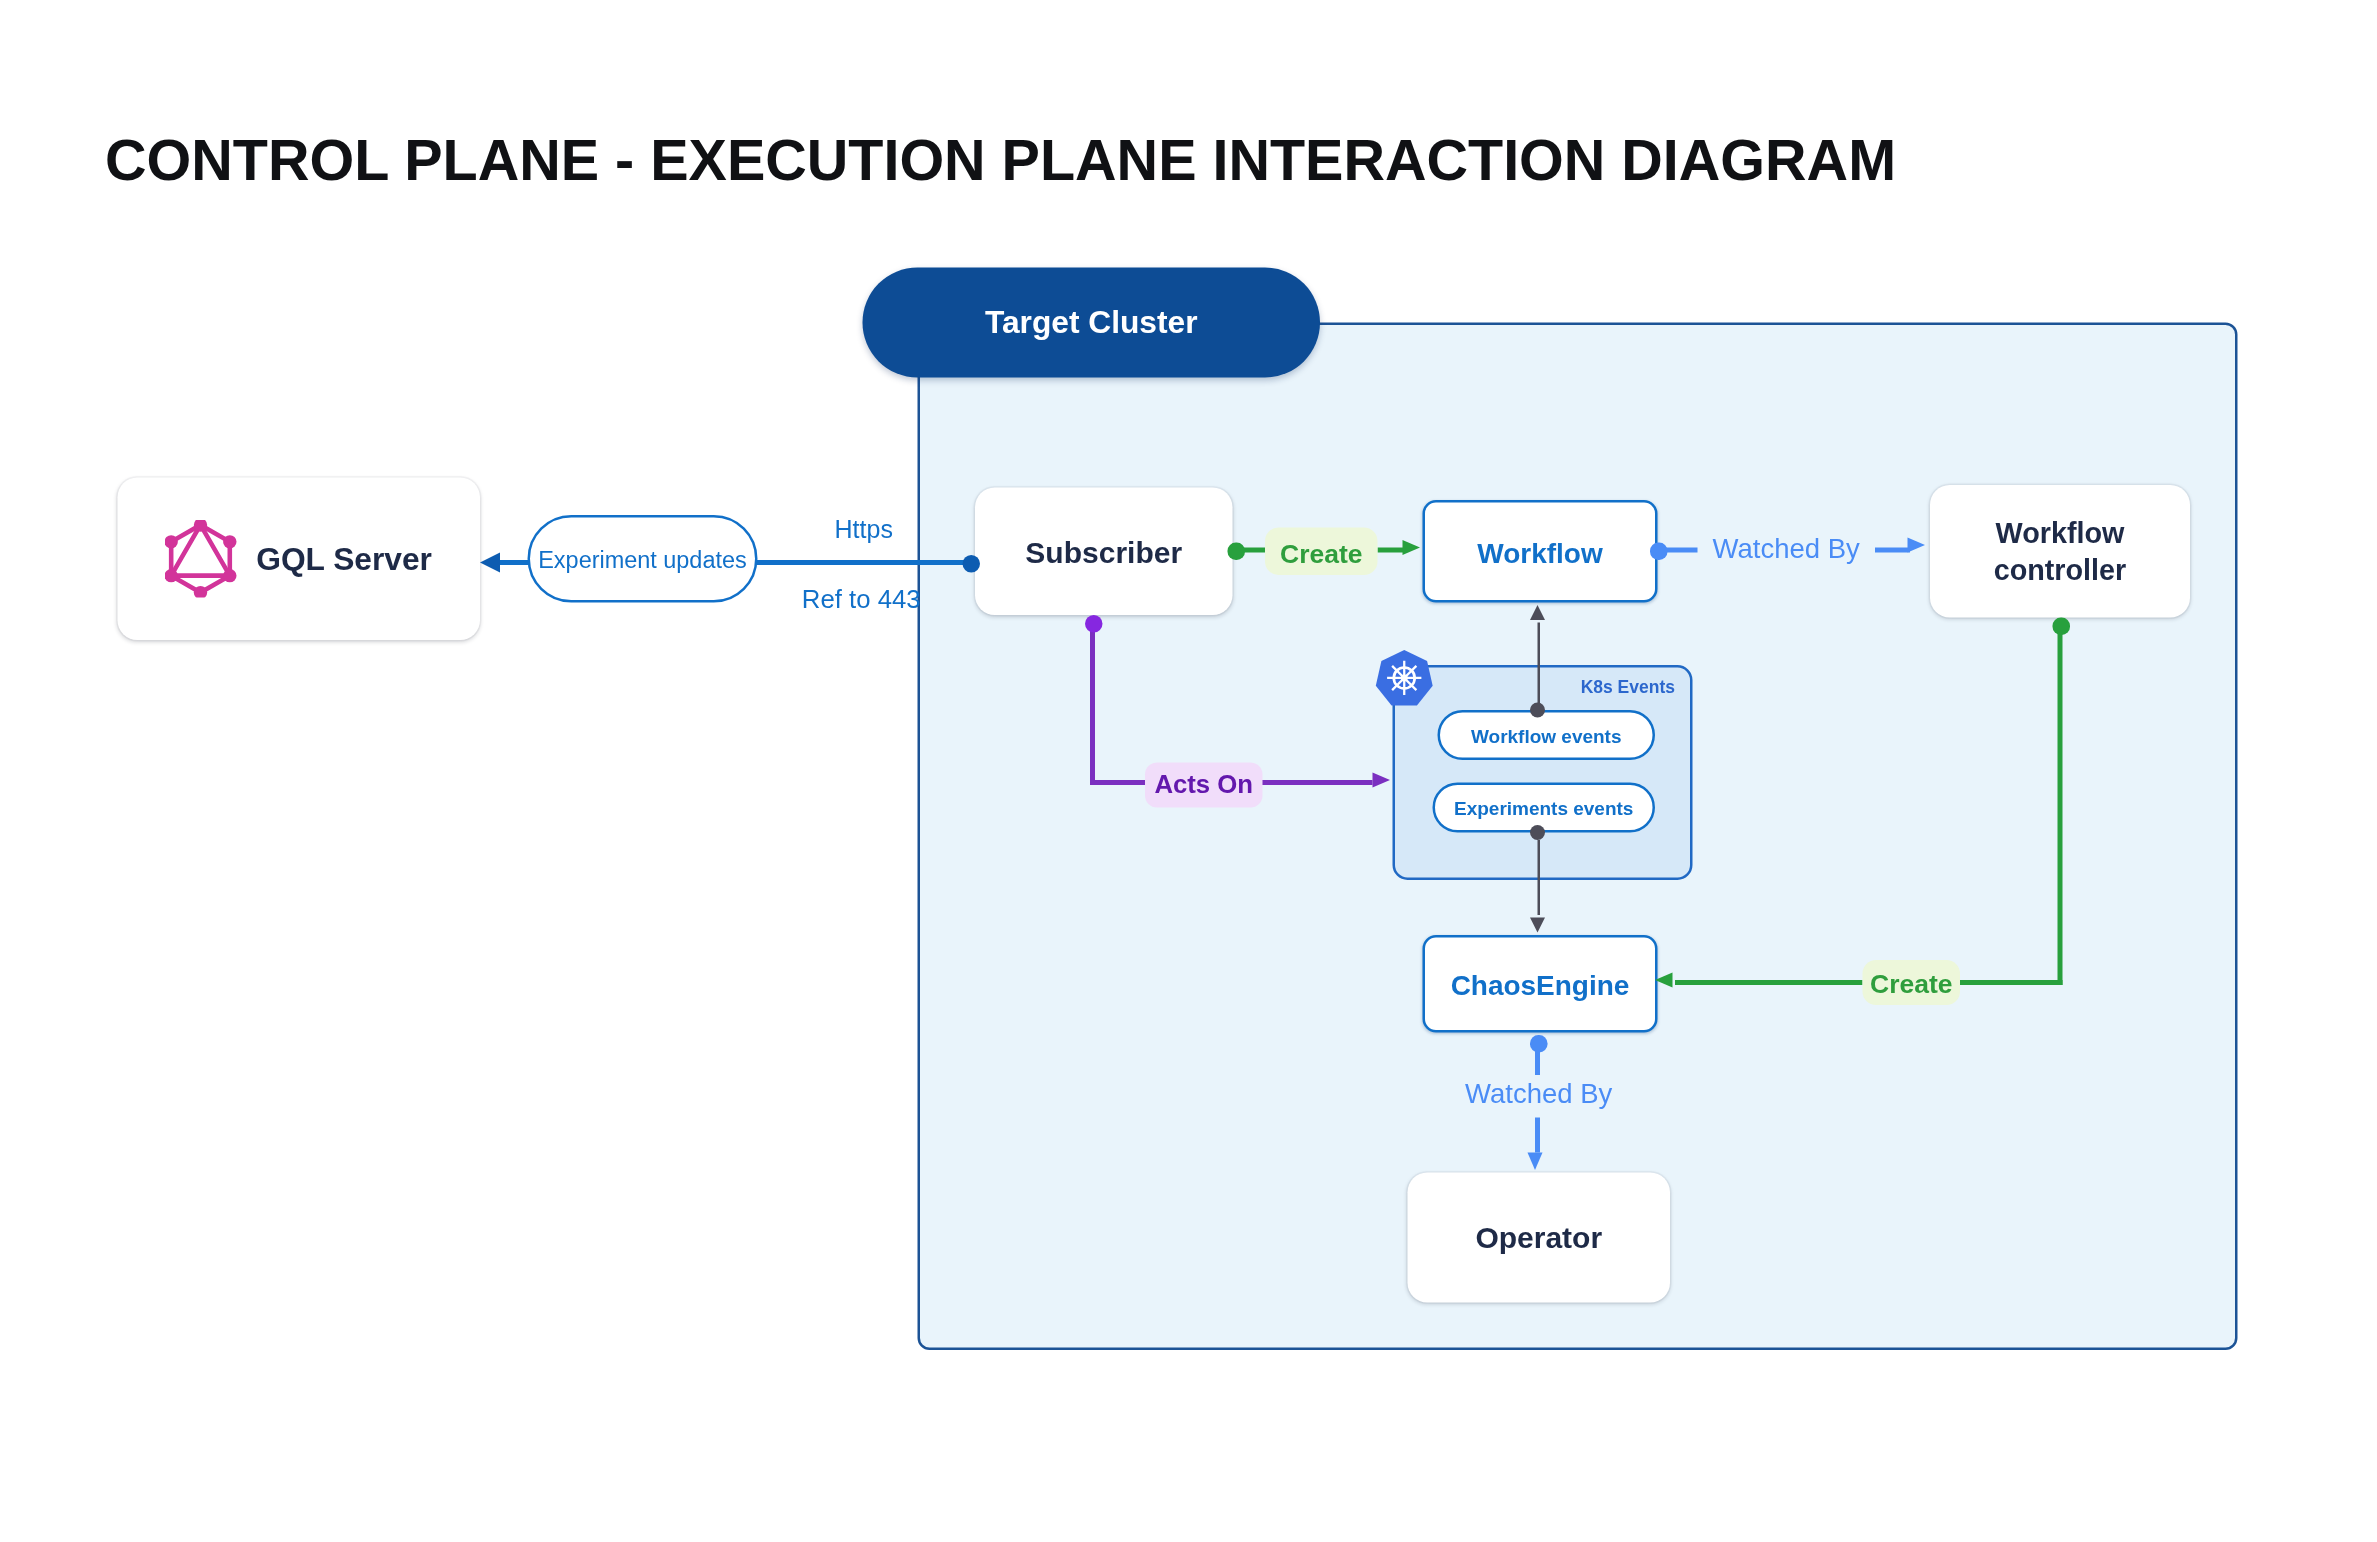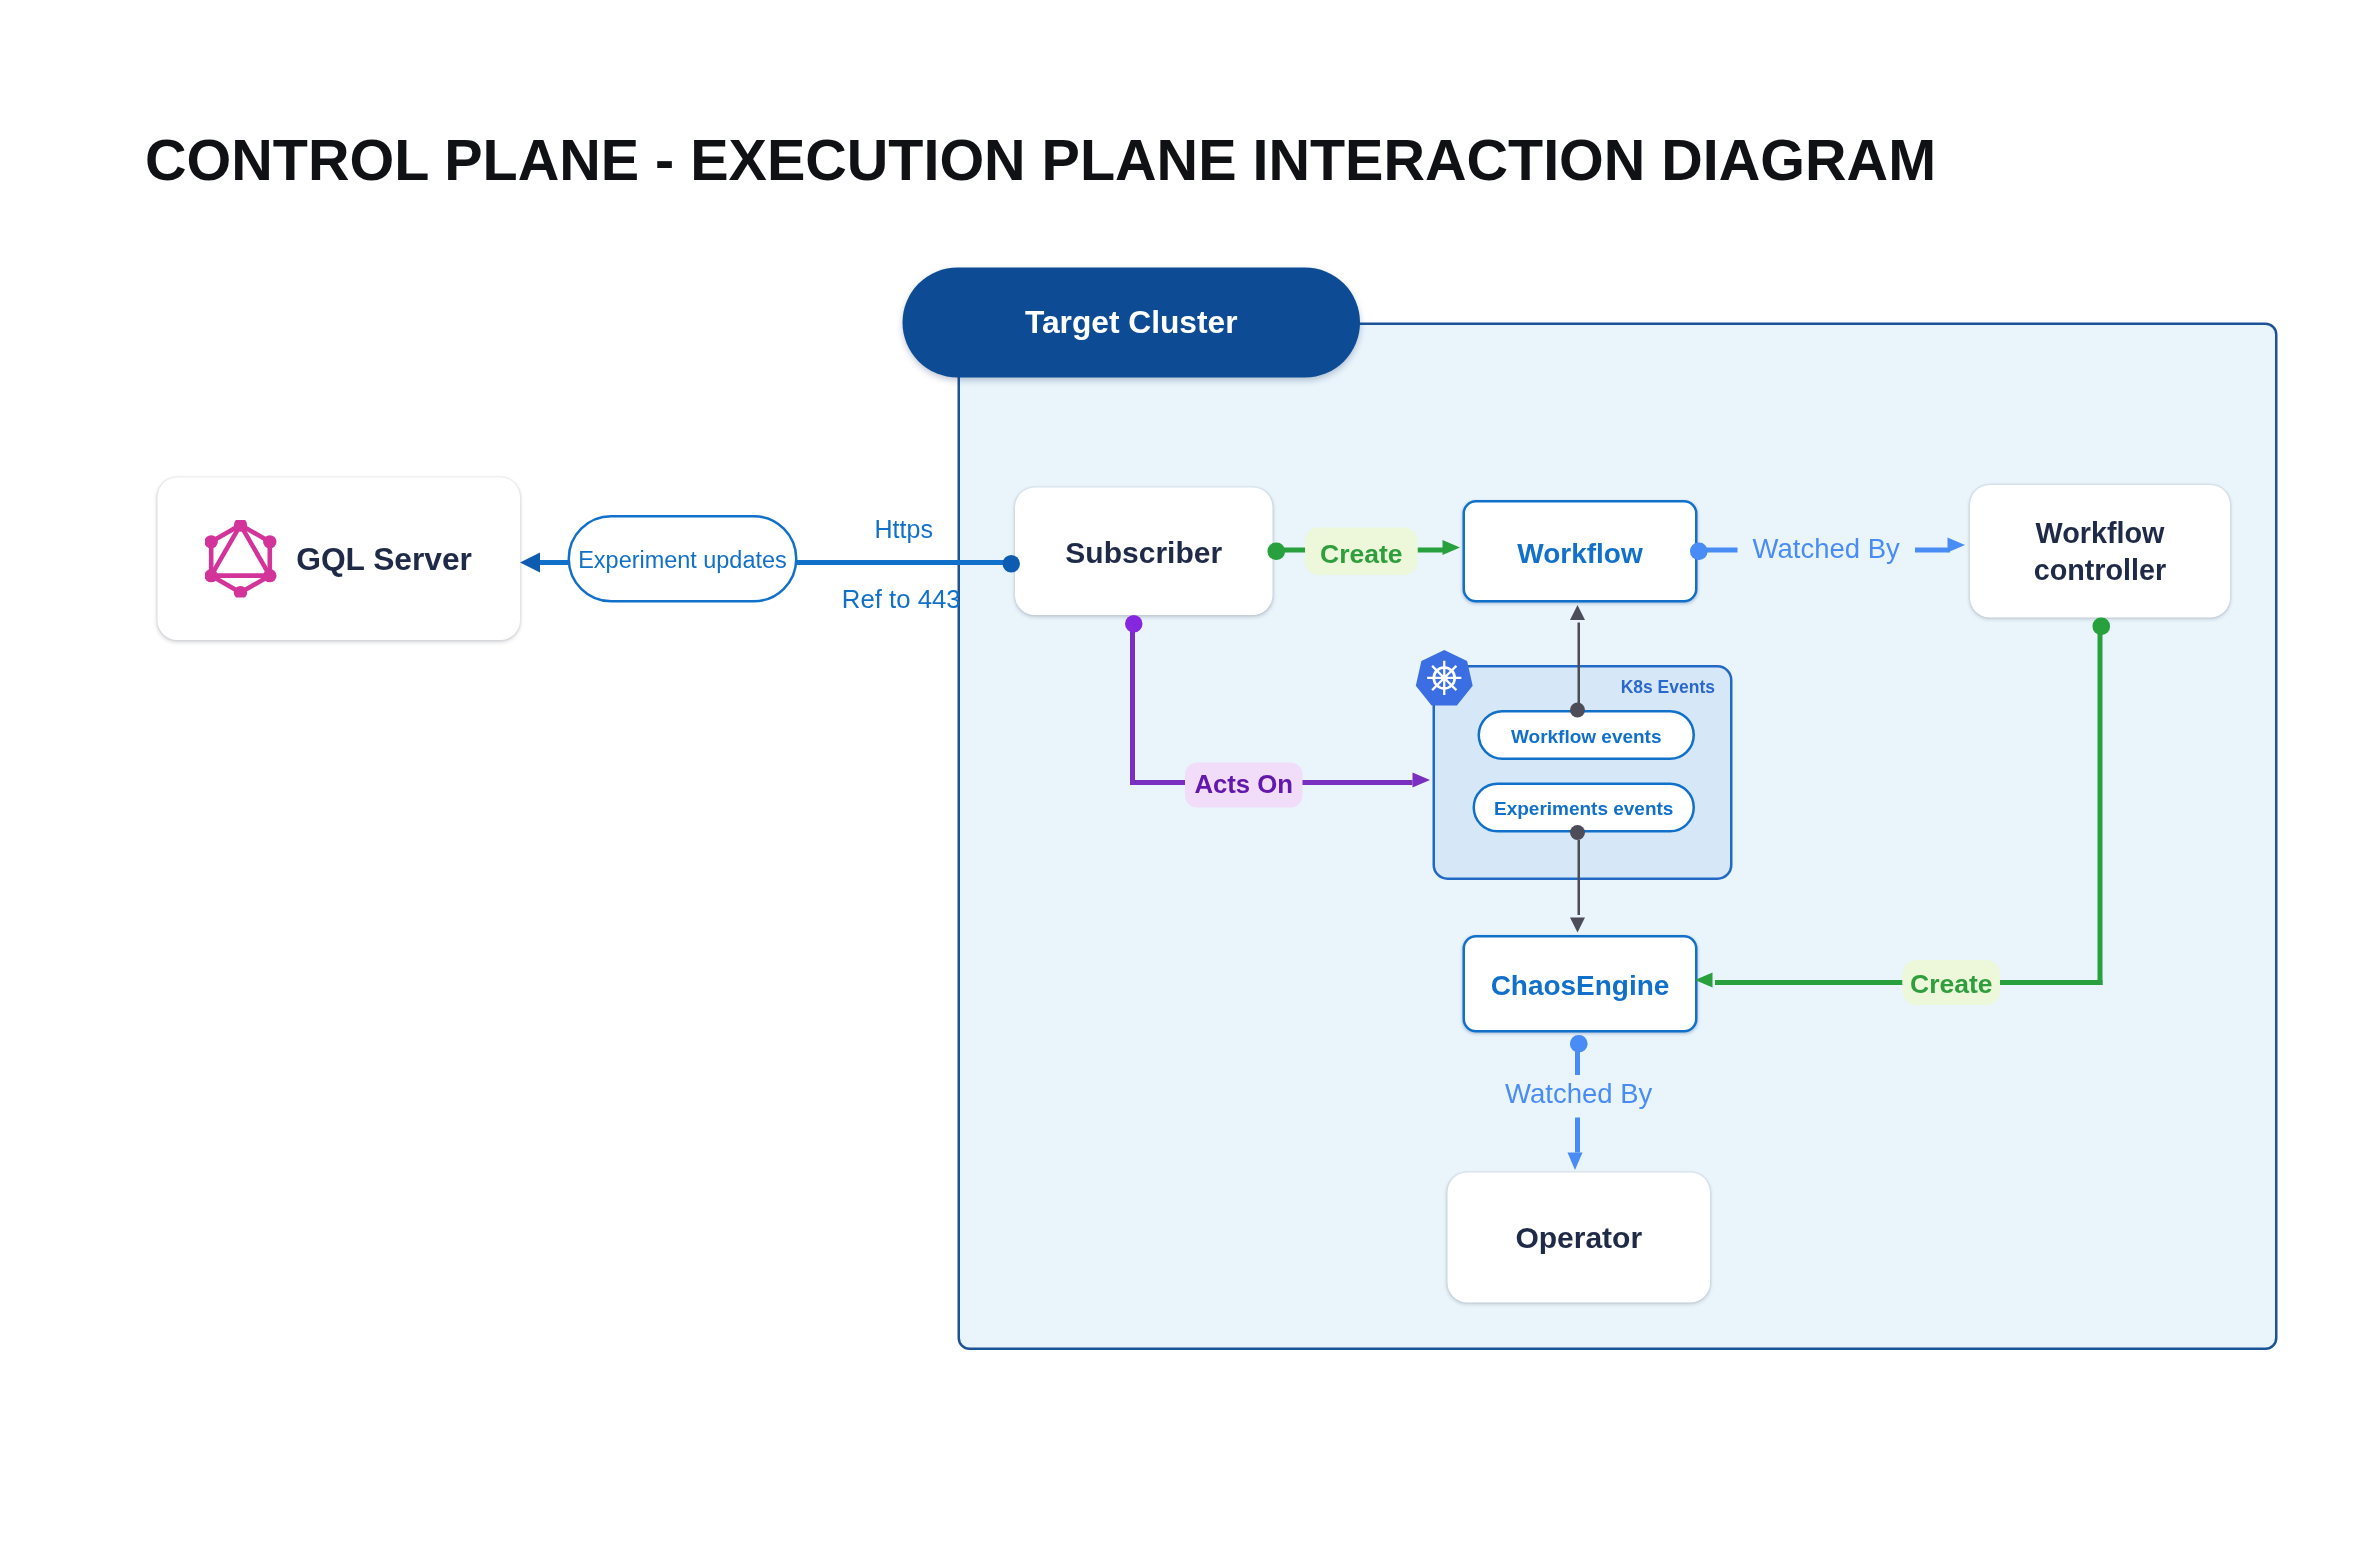--- a/index.html
+++ b/index.html
@@ -17,21 +17,21 @@
     --pill-dark:#0d4c95;
     --cluster-bg:#e9f4fb;
     --cluster-border:#1c5396;
     --k8s-bg:#d6e8f8;
     --k8s-border:#2169c4;
     --k8s-label:#2c67cd;
     --gql-pink:#d2349a;
   }
   *{margin:0;padding:0;box-sizing:border-box;}
   body{background:#fff;font-family:"Liberation Sans", sans-serif;}
-  .page{width:2377px;height:1542px;overflow:hidden;background:#fff;padding-left:40px;}
+  .page{width:2377px;height:1542px;overflow:hidden;background:#fff;}
   .canvas{width:951px;height:617px;position:relative;transform:scale(2.5);transform-origin:0 0;background:#fff;}
   .abs{position:absolute;}
   .title{left:42px;top:51px;font-size:23px;font-weight:800;color:#101114;letter-spacing:0px;white-space:nowrap;}
   .card{background:#fff;border-radius:7.9px;box-shadow:0 0.6px 1.8px rgba(16,24,40,.18), 0 0 0 0.6px rgba(16,24,40,.04);display:flex;align-items:center;justify-content:center;z-index:2;}
   .card .lbl{color:var(--navy);font-weight:bold;text-align:center;}
   .bluebox{background:#fff;border:1.8px solid var(--blue);border-radius:5.4px;box-shadow:0 0.6px 1.2px rgba(13,60,120,.25);display:flex;align-items:center;justify-content:center;z-index:2;}
   .bluebox .lbl{color:var(--blue);font-weight:bold;text-align:center;}
   .cluster{left:367px;top:129px;width:528px;height:411px;background:var(--cluster-bg);border:1.8px solid var(--cluster-border);border-radius:4.8px;z-index:0;}
   .tc-pill{left:345px;top:107px;width:183px;height:44px;border-radius:22px;background:var(--pill-dark);display:flex;align-items:center;justify-content:center;z-index:3;box-shadow:0 1.2px 2.4px rgba(10,40,90,.25);}
   .tc-pill .lbl{color:#fff;font-size:12.7px;font-weight:600;}

